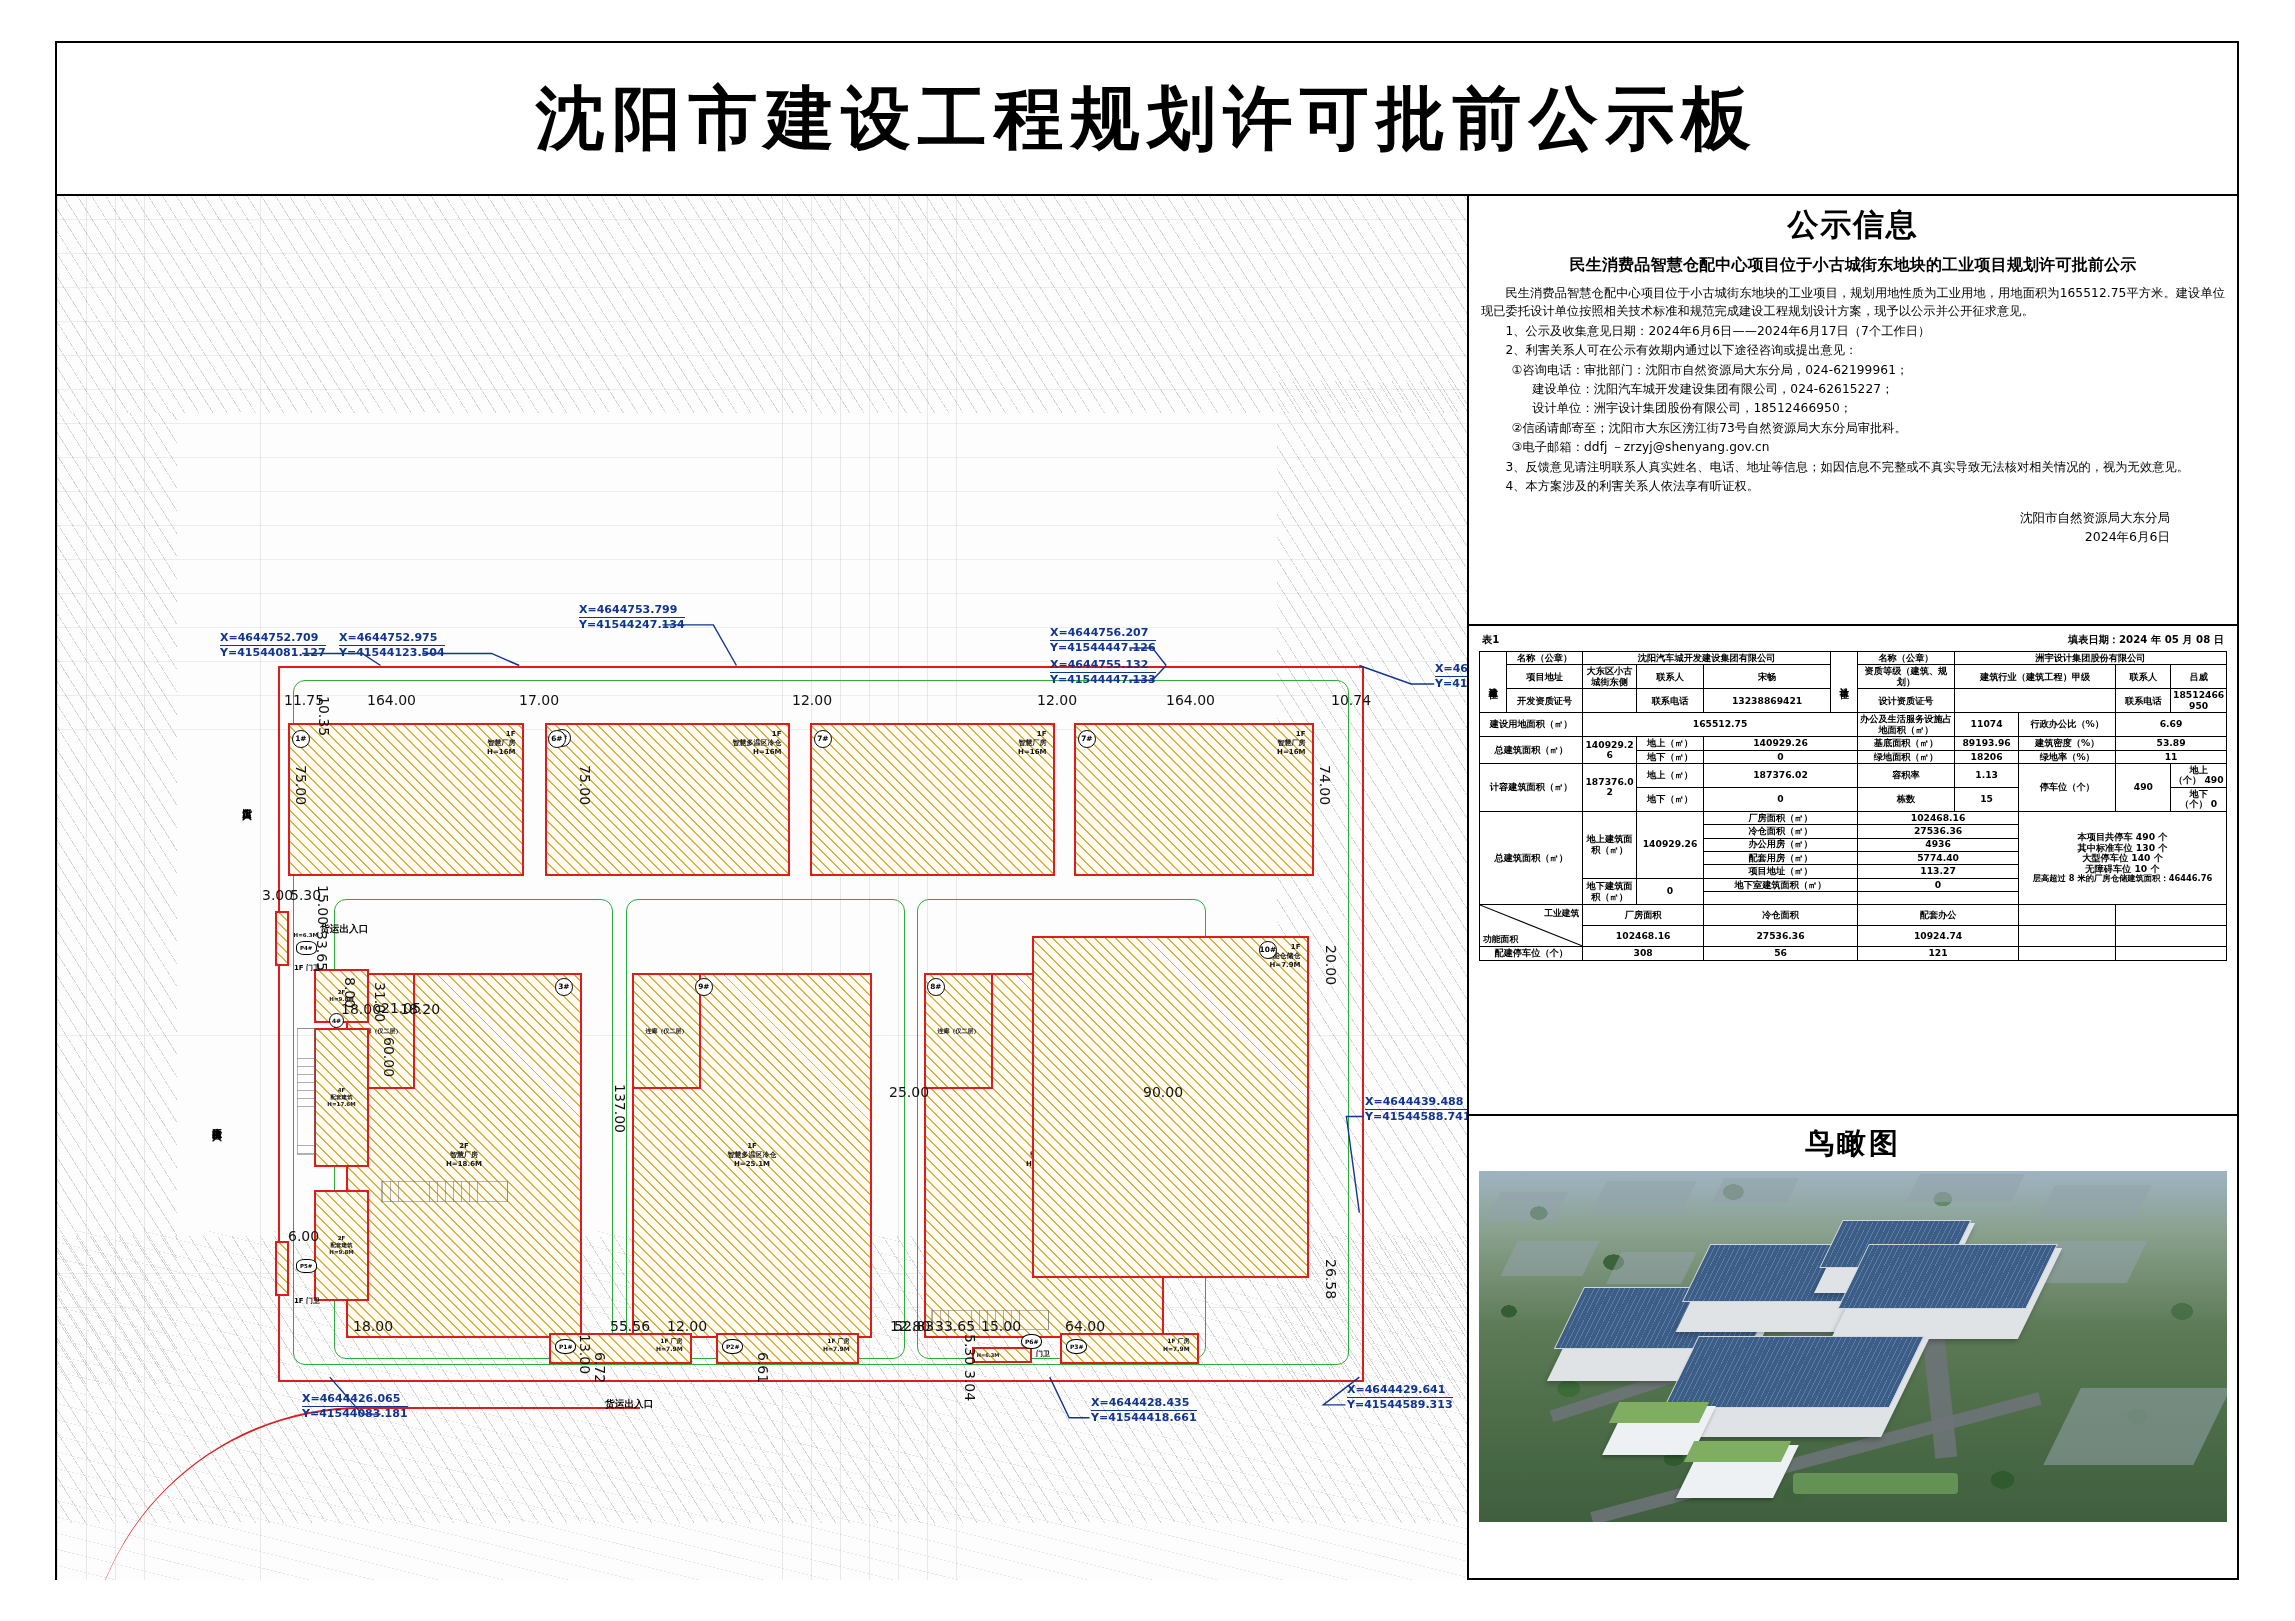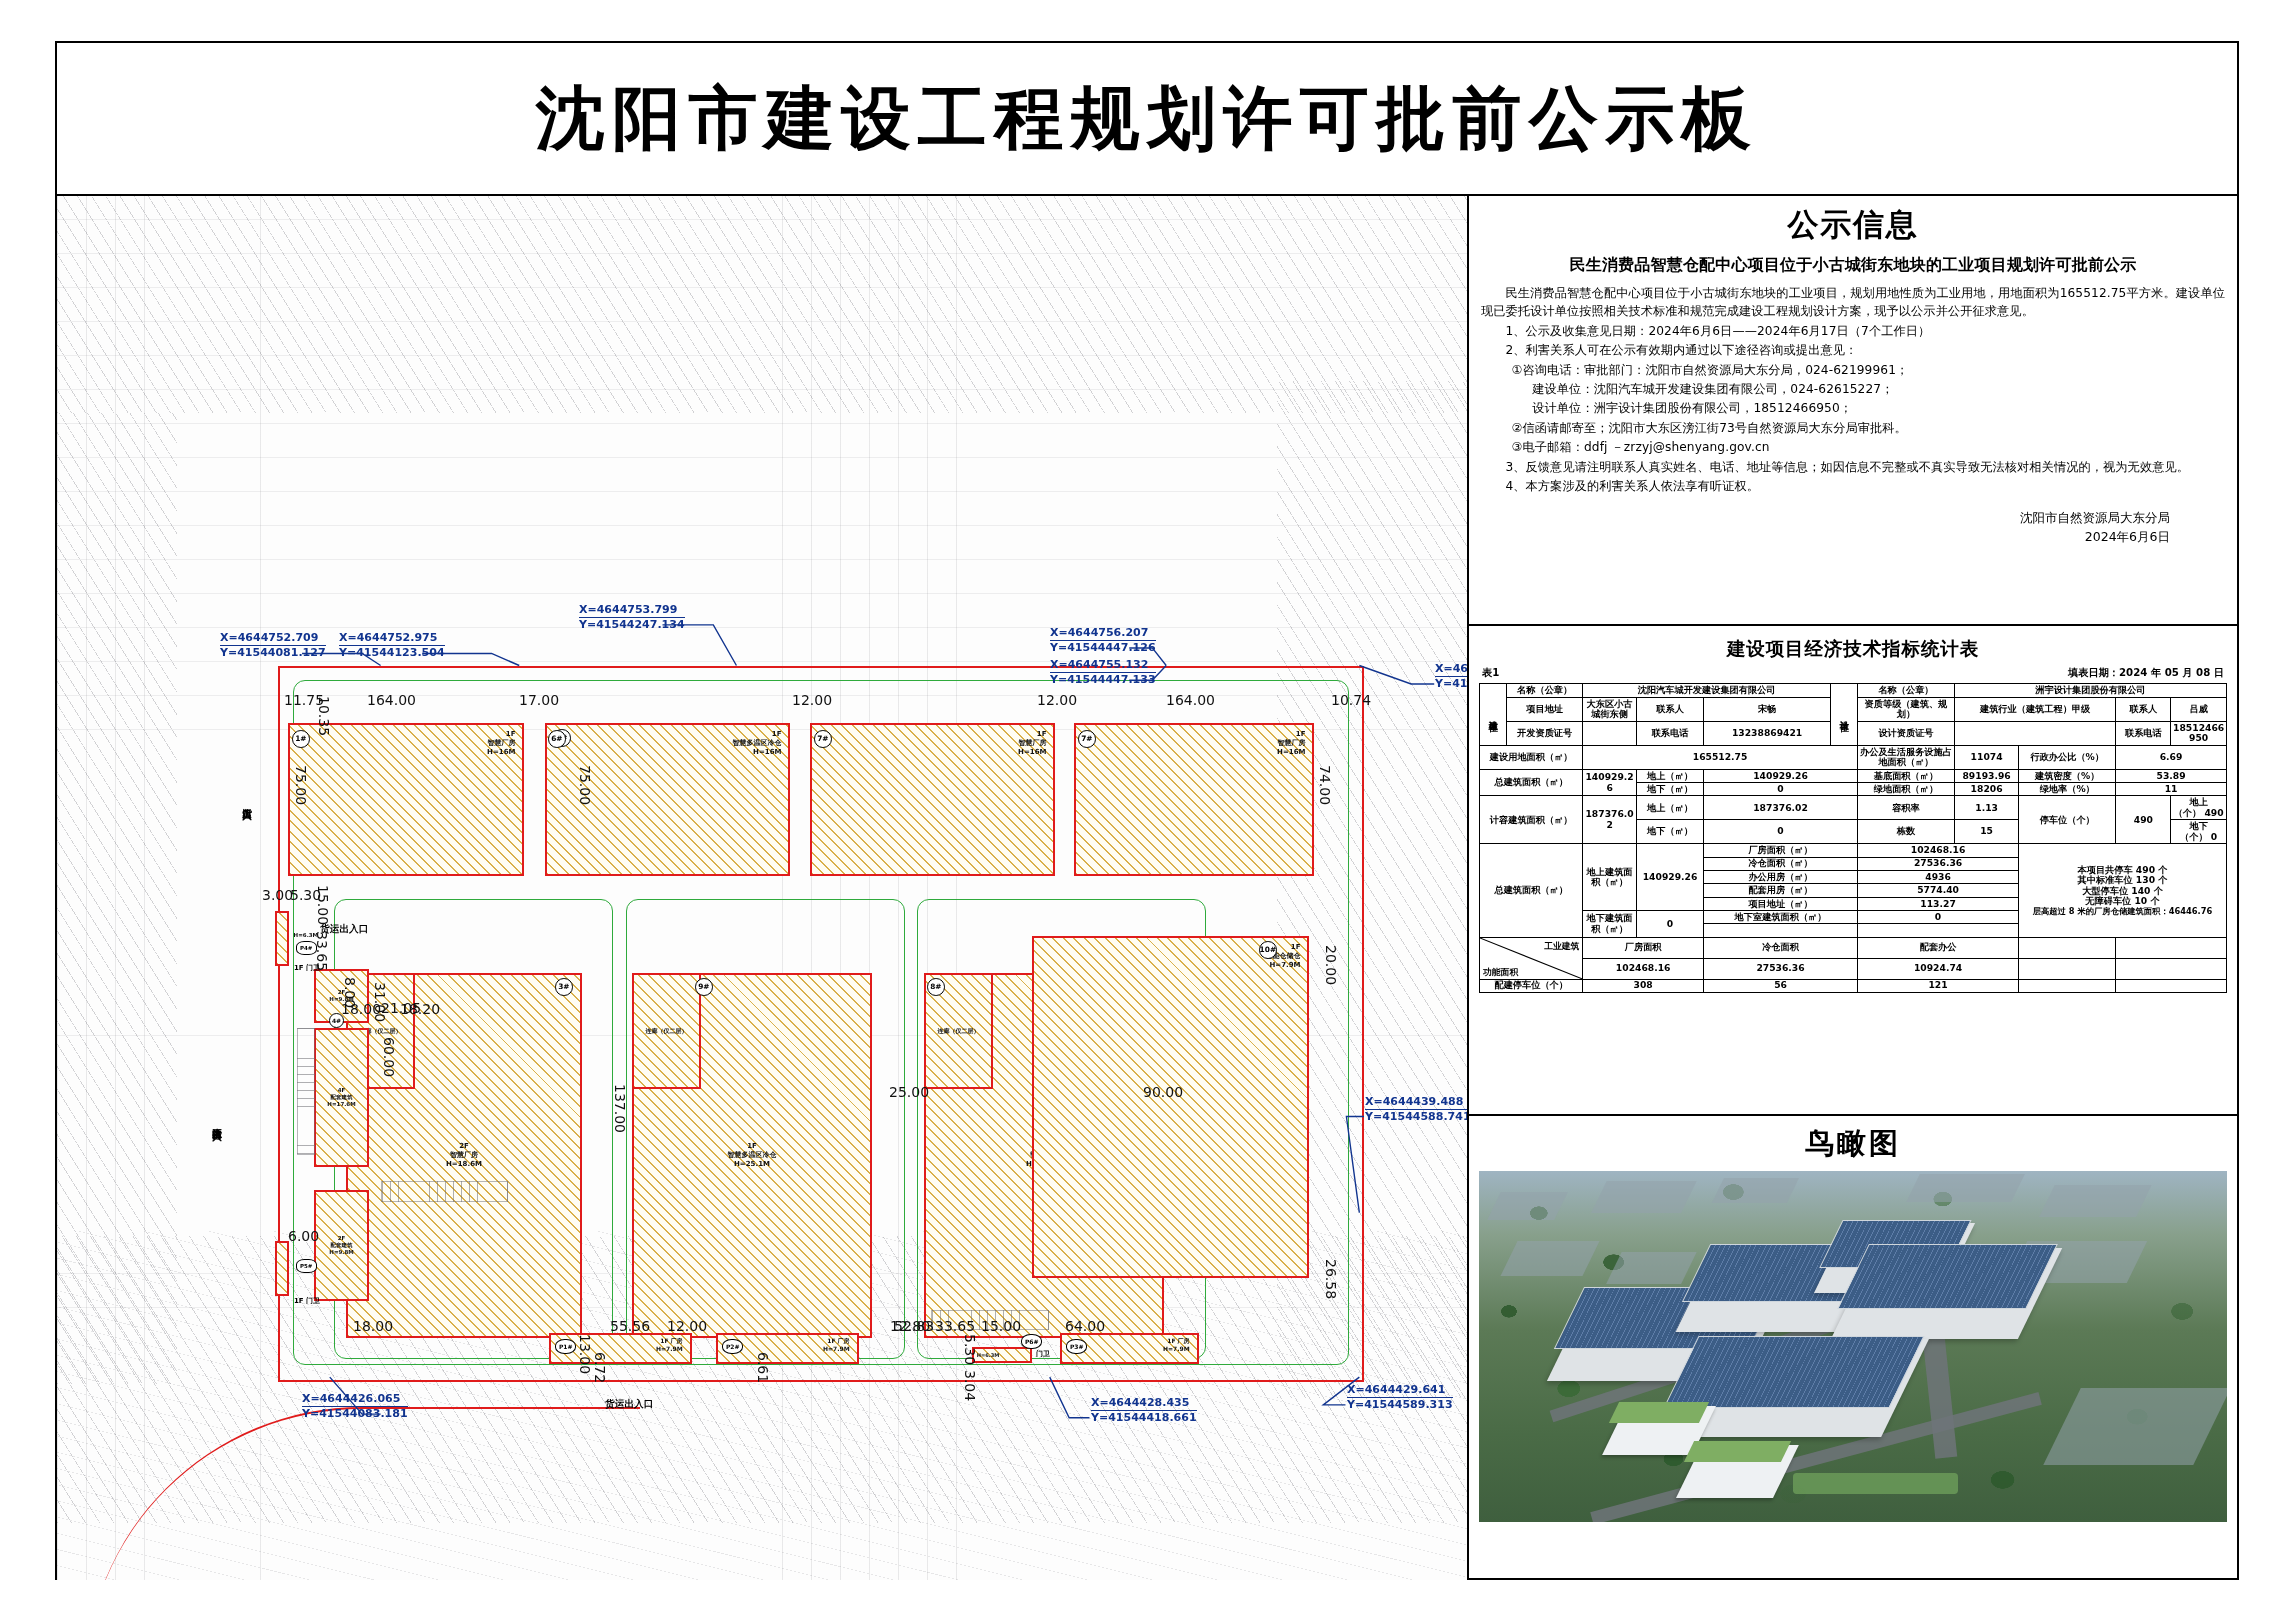--- a/index.html
+++ b/index.html
@@ -458,21 +458,20 @@
         <p class="ind2">③电子邮箱：ddfj －zrzyj@shenyang.gov.cn</p>
         <p class="ind1">3、反馈意见请注明联系人真实姓名、电话、地址等信息；如因信息不完整或不真实导致无法核对相关情况的，视为无效意见。</p>
         <p class="ind1">4、本方案涉及的利害关系人依法享有听证权。</p>
         <div class="sign">
           <div>沈阳市自然资源局大东分局</div>
           <div>2024年6月6日</div>
         </div>
       </div>
 
       <div class="tblwrap">
-        <h3>建设项目经济技术指标统计表</h3>
         <div class="tblmeta">
           <span>表1</span>
           <span>填表日期：2024 年 05 月 08 日</span>
         </div>
 
         <table class="idx">
           <colgroup>
             <col style="width:3.6%">
               <col style="width:10.2%">
               <col style="width:7.2%">

